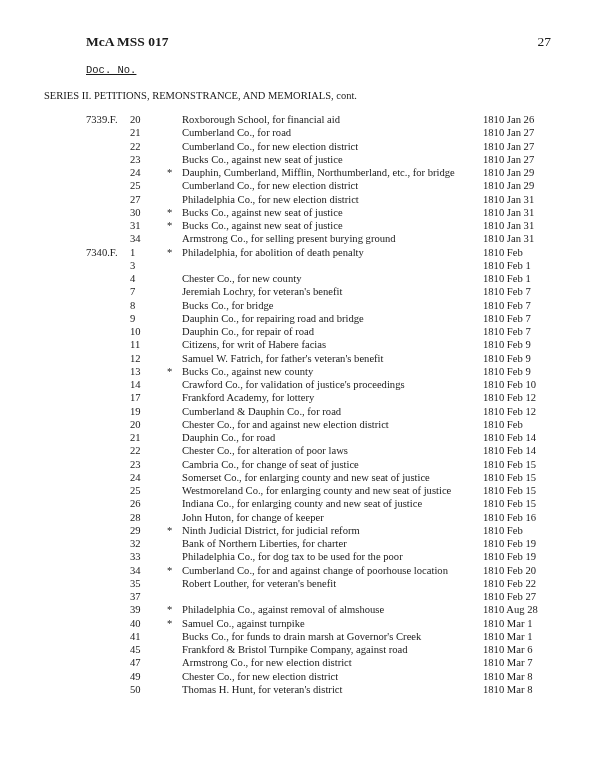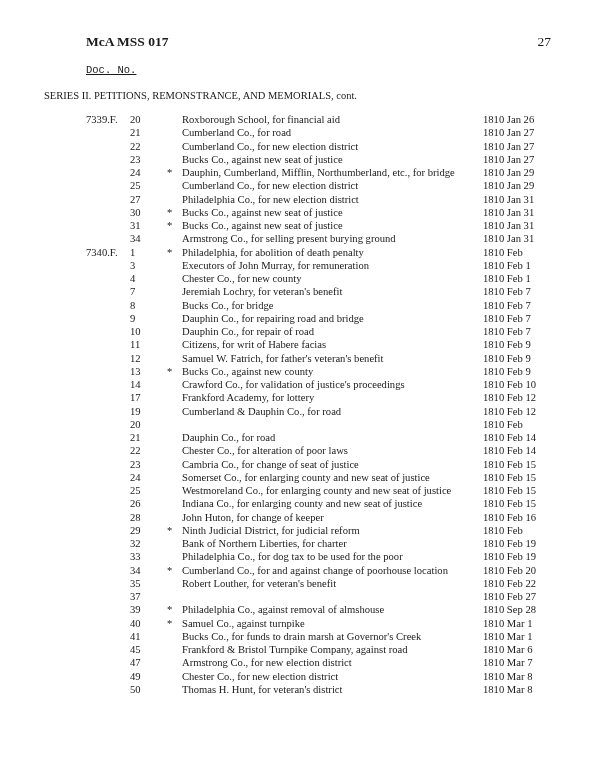--- a/index.html
+++ b/index.html
@@ -107,21 +107,20 @@
         <span class="pre">7340.F.</span>
         <span class="num">1</span>
         <span class="star">*</span>
         <span class="desc">Philadelphia, for abolition of death penalty</span>
         <span class="date">1810 Feb</span>
       </div>
       <div class="row">
         <span class="pre"></span>
         <span class="num">3</span>
         <span class="star"></span>
-        <span class="desc">Executors of John Murray, for remuneration</span>
         <span class="date">1810 Feb 1</span>
       </div>
       <div class="row">
         <span class="pre"></span>
         <span class="num">4</span>
         <span class="star"></span>
         <span class="desc">Chester Co., for new county</span>
         <span class="date">1810 Feb 1</span>
       </div>
       <div class="row">
@@ -191,20 +190,21 @@
         <span class="pre"></span>
         <span class="num">19</span>
         <span class="star"></span>
         <span class="desc">Cumberland &amp; Dauphin Co., for road</span>
         <span class="date">1810 Feb 12</span>
       </div>
       <div class="row">
         <span class="pre"></span>
         <span class="num">20</span>
         <span class="star"></span>
+        <span class="desc">Chester Co., for and against new election district</span>
         <span class="date">1810 Feb</span>
       </div>
       <div class="row">
         <span class="pre"></span>
         <span class="num">21</span>
         <span class="star"></span>
         <span class="desc">Dauphin Co., for road</span>
         <span class="date">1810 Feb 14</span>
       </div>
       <div class="row">
@@ -288,21 +288,21 @@
         <span class="pre"></span>
         <span class="num">37</span>
         <span class="star"></span>
         <span class="date">1810 Feb 27</span>
       </div>
       <div class="row">
         <span class="pre"></span>
         <span class="num">39</span>
         <span class="star">*</span>
         <span class="desc">Philadelphia Co., against removal of almshouse</span>
-        <span class="date">1810 Sep 28</span>
+        <span class="date">1810 Aug 28</span>
       </div>
       <div class="row">
         <span class="pre"></span>
         <span class="num">40</span>
         <span class="star">*</span>
         <span class="desc">Samuel Co., against turnpike</span>
         <span class="date">1810 Mar 1</span>
       </div>
       <div class="row">
         <span class="pre"></span>

